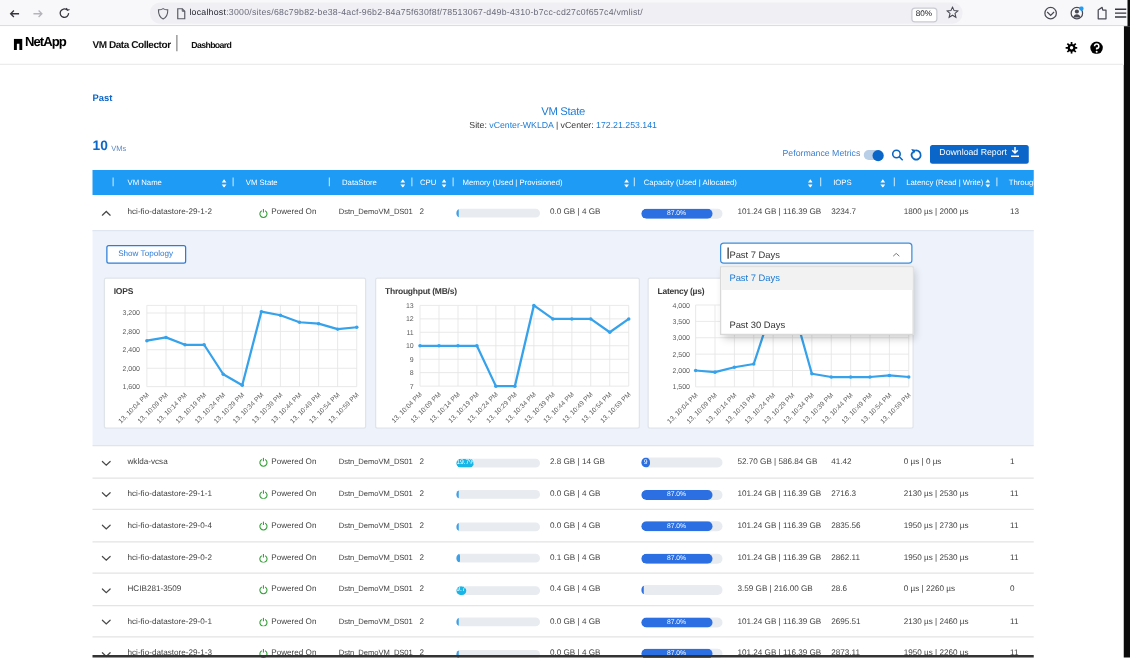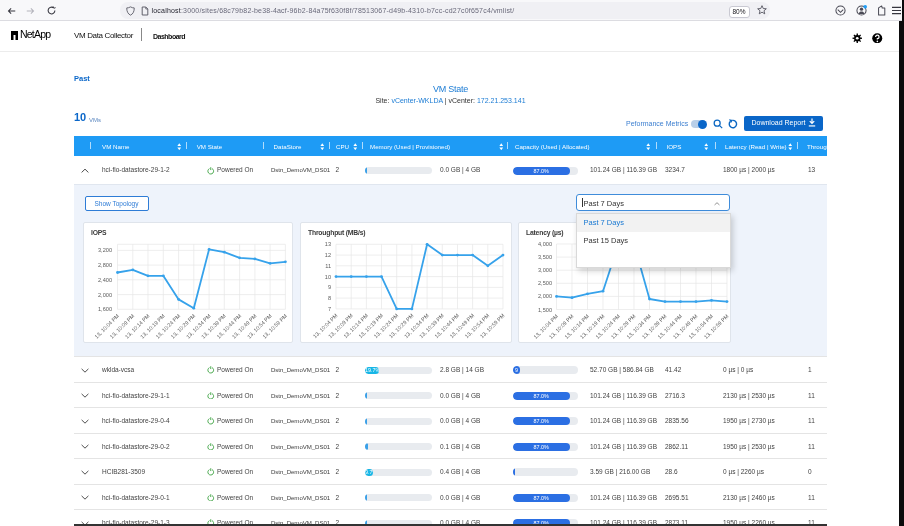--- a/index.html
+++ b/index.html
@@ -54,22 +54,22 @@
       <path d="M1 1.5 H11 M1 5 H11 M1 8.5 H11" stroke="#35353e" stroke-width="1.3"></path>
     </svg>
 </div>
 <div class="abs" style="left:899px;top:21px;width:5px;height:505px;background:#0b0b0c"></div>
 <div class="abs" style="left:902px;top:0;width:2px;height:21px;background:#0b0b0c"></div>
 
 <div class="abs" style="left:0;top:21px;width:899px;height:31px;background:#fff;border-bottom:1px solid #ececec">
   <svg width="7" height="9" viewBox="0 0 14 18" style="position:absolute;left:11px;top:10px">
       <path d="M0 0 H14 V18 H9 V8 H5 V18 H0 Z" fill="#000"></path>
     </svg>
-  <span style="position:absolute;left:20px;top:7px;font-size:10.5px;font-weight:normal;color:#000;letter-spacing:-0.8px">NetApp</span>
-  <span style="position:absolute;left:74px;top:10px;font-size:8px;font-weight:normal;letter-spacing:-0.35px;color:#111">VM Data Collector</span>
+  <span style="position:absolute;left:20px;top:7px;font-size:10.5px;font-weight:bold;color:#000;letter-spacing:-0.8px">NetApp</span>
+  <span style="position:absolute;left:74px;top:10px;font-size:8px;font-weight:bold;letter-spacing:-0.35px;color:#111">VM Data Collector</span>
   <span style="position:absolute;left:141px;top:7px;width:1px;height:13px;background:#888"></span>
   <span style="position:absolute;left:153px;top:11.5px;font-size:7px;font-weight:bold;letter-spacing:-0.5px;color:#111">Dashboard</span>
   <svg width="10.5" height="10.5" viewBox="0 0 20 20" style="position:absolute;left:851.5px;top:11.5px">
       <g fill="#000">
         <circle cx="10" cy="10" r="6"></circle>
         <g stroke="#000" stroke-width="2.6">
           <line x1="10" y1="1" x2="10" y2="5"></line>
           <line x1="10" y1="15" x2="10" y2="19"></line>
           <line x1="1" y1="10" x2="5" y2="10"></line>
           <line x1="15" y1="10" x2="19" y2="10"></line>
@@ -368,21 +368,21 @@
     </div>
   <div style="position:absolute;left:501.5px;top:9px;width:154px;height:17px;background:#fff;border:1.2px solid #3f8cda;border-radius:3px">
     <span style="position:absolute;left:5px;top:3px;width:1px;height:9px;background:#333"></span>
     <span style="position:absolute;left:7px;top:3.5px;font-size:7.5px;color:#333">Past 7 Days</span>
     <svg width="6" height="3.5" viewBox="0 0 8 5" style="position:absolute;right:9px;top:7px">
         <path d="M0.5 4.2 L4 1 L7.5 4.2" fill="none" stroke="#666" stroke-width="1"></path>
       </svg>
   </div>
   <div style="position:absolute;left:501.5px;top:27.5px;width:155px;height:55.5px;background:#fff;border:1px solid #d9d9d9;box-shadow:2px 3px 6px rgba(0,0,0,0.18);z-index:30">
     <div style="position:absolute;left:0;top:0;width:100%;height:18.5px;background:#f2f2f2;color:#1878d2;font-size:7.5px;line-height:18.5px;padding-left:7px">Past 7 Days</div>
-    <div style="position:absolute;left:0;top:18.5px;width:100%;height:18.5px;color:#333;font-size:7.5px;line-height:18.5px;padding-left:7px">Past 15 Days</div>
+    <div style="position:absolute;left:0;top:37px;width:100%;height:18.5px;color:#333;font-size:7.5px;line-height:18.5px;padding-left:7px">Past 30 Days</div>
   </div>
 </div>
 <div class="row" style="top:356.0px">
     <span class="ico" style="position:absolute;left:7px;top:10.5px">
       <svg width="8" height="5.5" viewBox="0 0 9 6">
         <path d="M1 1.2 L4.5 4.6 L8 1.2" fill="none" stroke="#4a4a4a" stroke-width="1.1" stroke-linecap="round"></path>
       </svg>
     </span>
     <span class="c" style="left:28px">wklda-vcsa</span>
     <svg width="7.5" height="7.5" viewBox="0 0 16 16" style="position:absolute;left:133px;top:9px">

